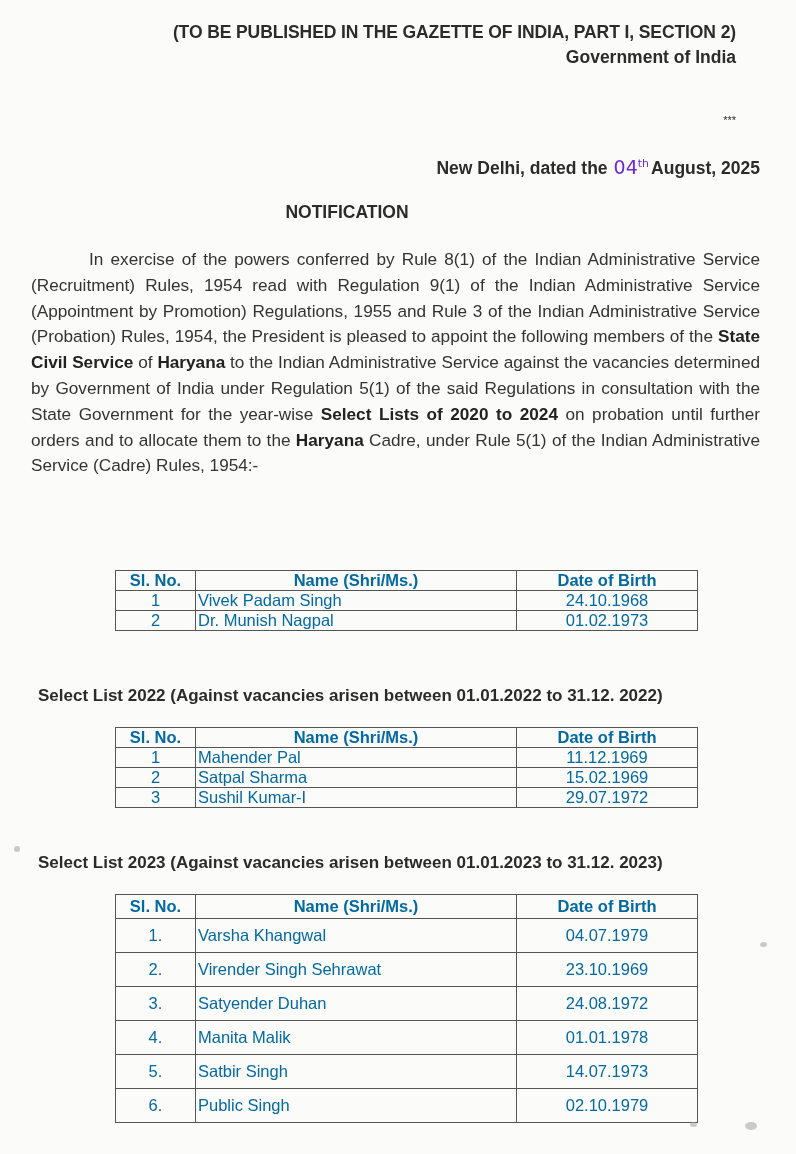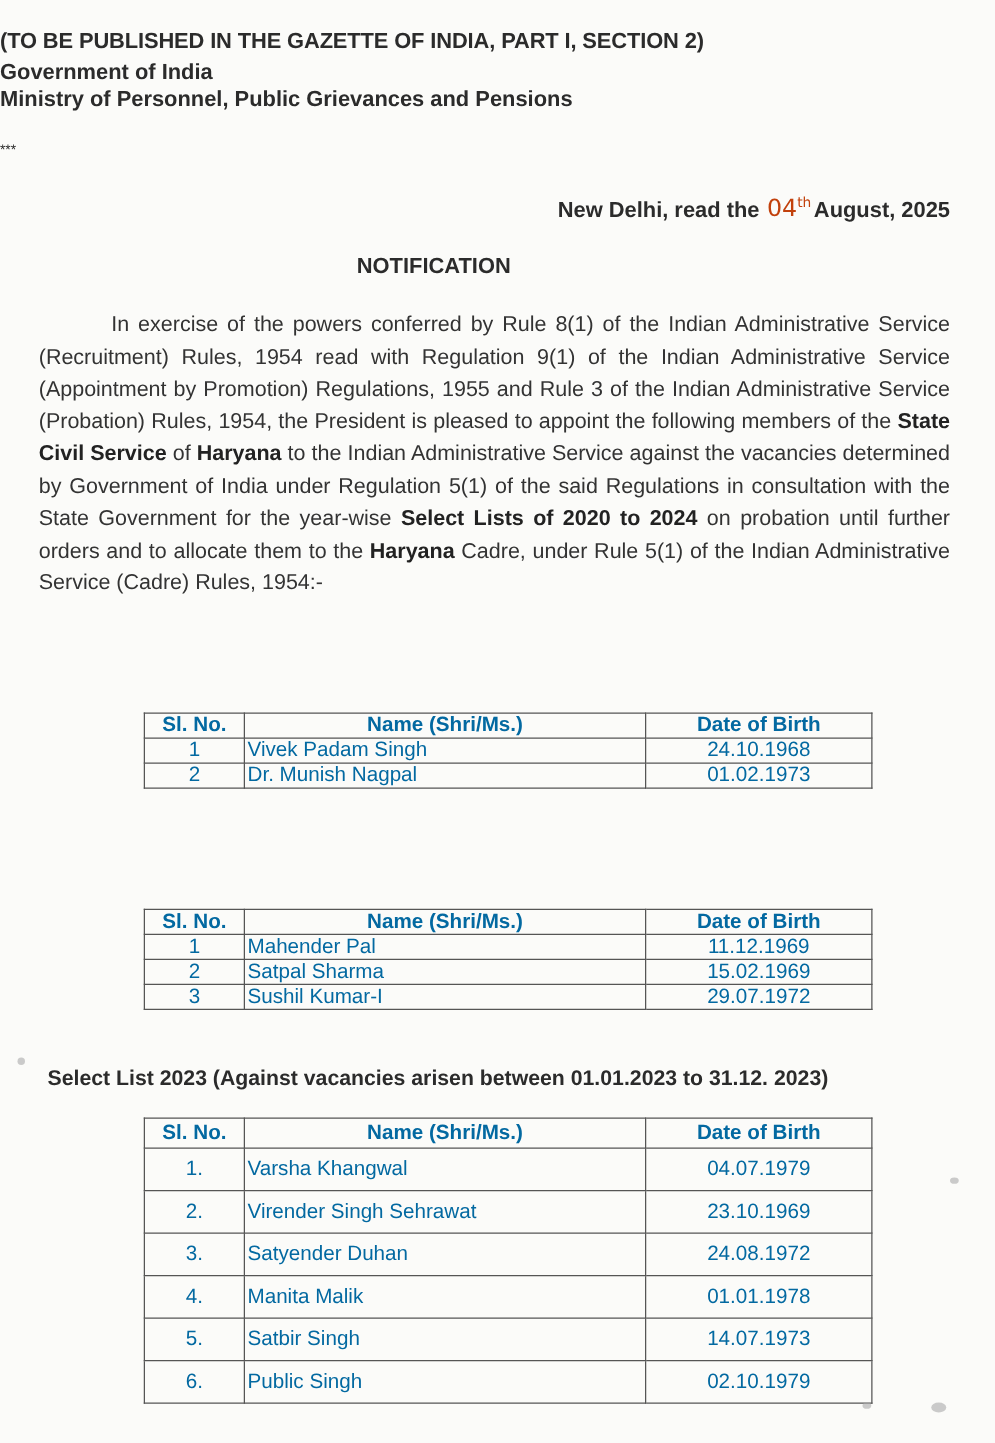--- a/index.html
+++ b/index.html
@@ -4,28 +4,28 @@
 <style>
   html, body { margin: 0; padding: 0; }
   body {
     width: 796px; height: 1154px; overflow: hidden;
     background: #fbfbf9;
     color: #2b2b2b;
     font-family: "Liberation Sans", sans-serif;
     position: relative;
   }
   .page { position: absolute; left: 0; top: 0; width: 796px; height: 1154px; }
-  .hdr { position: absolute; left: 0; width: 736px; text-align: left; font-weight: bold; }
+  .hdr { position: absolute; left: 0; width: 736px; text-align: right; font-weight: bold; }
   .h1 { top: 22px; font-size: 17.5px; letter-spacing: -0.1px; }
   .h2 { top: 47px; font-size: 17.5px; }
   .h3 { top: 69px; font-size: 17.5px; }
   .h4 { top: 92px; font-size: 17.5px; }
   .stars { top: 114px; font-size: 11px; font-weight: normal; }
   .dateline { position: absolute; right: 36px; top: 156px; font-size: 17.5px; font-weight: bold; white-space: nowrap; }
-  .dateline .hand { font-family: "DejaVu Sans", sans-serif; font-weight: normal; color: #c2410c; font-size: 19px; padding: 0 2px 0 6px; }
+  .dateline .hand { font-family: "DejaVu Sans", sans-serif; font-weight: normal; color: #6d28d9; font-size: 19px; padding: 0 2px 0 6px; }
   .dateline .hand sup { font-size: 11px; }
   .notif { position: absolute; left: 0; width: 694px; top: 202px; text-align: center; font-weight: bold; font-size: 17.5px; }
   .para {
     position: absolute; left: 31px; top: 247px; width: 729px;
     font-size: 17.2px; line-height: 25.8px; text-align: justify;
     text-indent: 58px; color: #333;
   }
   .para b { color: #222; }
   .list-title { position: absolute; left: 38px; font-weight: bold; font-size: 17px; white-space: nowrap; }
   table.sl {
@@ -45,25 +45,24 @@
   .c1 { width: 79px; } .c2 { width: 320px; } .c3 { width: 180px; margin-left: 44px; }
   .speck { position: absolute; background: #aaa; border-radius: 50%; opacity: .6; }
 </style>
 </head>
 <body>
 
 <div class="page">
 
   <div class="hdr h1">(TO BE PUBLISHED IN THE GAZETTE OF INDIA, PART I, SECTION 2)</div>
   <div class="hdr h2">Government of India</div>
-  <div class="hdr h3">Ministry of Personnel, Public Grievances and Pensions</div>
   <div class="hdr stars">***</div>
 
   <div class="dateline">
-    <span>New Delhi, read the</span><span class="hand"><span>04</span><sup>th</sup></span><span>August, 2025</span>
+    <span>New Delhi, dated the</span><span class="hand"><span>04</span><sup>th</sup></span><span>August, 2025</span>
   </div>
 
   <div class="notif">NOTIFICATION</div>
 
   <div class="para"><span>In exercise of the powers conferred by Rule 8(1) of the Indian Administrative Service (Recruitment) Rules, 1954 read with Regulation 9(1) of the Indian Administrative Service (Appointment by Promotion) Regulations, 1955 and Rule 3 of the Indian Administrative Service (Probation) Rules, 1954, the President is pleased to appoint the following members of the </span><b>State Civil Service</b><span> of </span><b>Haryana</b><span> to the Indian Administrative Service against the vacancies determined by Government of India under Regulation 5(1) of the said Regulations in consultation with the State Government for the year-wise </span><b>Select Lists  of 2020 to 2024</b><span> on probation until further orders and to allocate them to the </span><b>Haryana</b><span> Cadre, under  Rule 5(1) of the Indian Administrative Service (Cadre) Rules, 1954:-</span></div>
 
   <table class="sl t1">
     <tbody>
         <tr>
       <th class="c1">Sl. No.</th>
@@ -76,20 +75,21 @@
       <td class="dob">24.10.1968</td>
     </tr>
     <tr>
       <td class="no">2</td>
       <td class="nm">Dr. Munish Nagpal</td>
       <td class="dob">01.02.1973</td>
     </tr>
   </tbody>
     </table>
 
+  <div class="list-title" style="top:686px">Select List 2022 (Against vacancies arisen between 01.01.2022 to 31.12. 2022)</div>
   <table class="sl t2">
     <tbody>
         <tr>
       <th class="c1">Sl. No.</th>
       <th class="c2">Name (Shri/Ms.)</th>
       <th class="c3">Date of Birth</th>
     </tr>
     <tr>
       <td class="no">1</td>
       <td class="nm">Mahender Pal</td>

